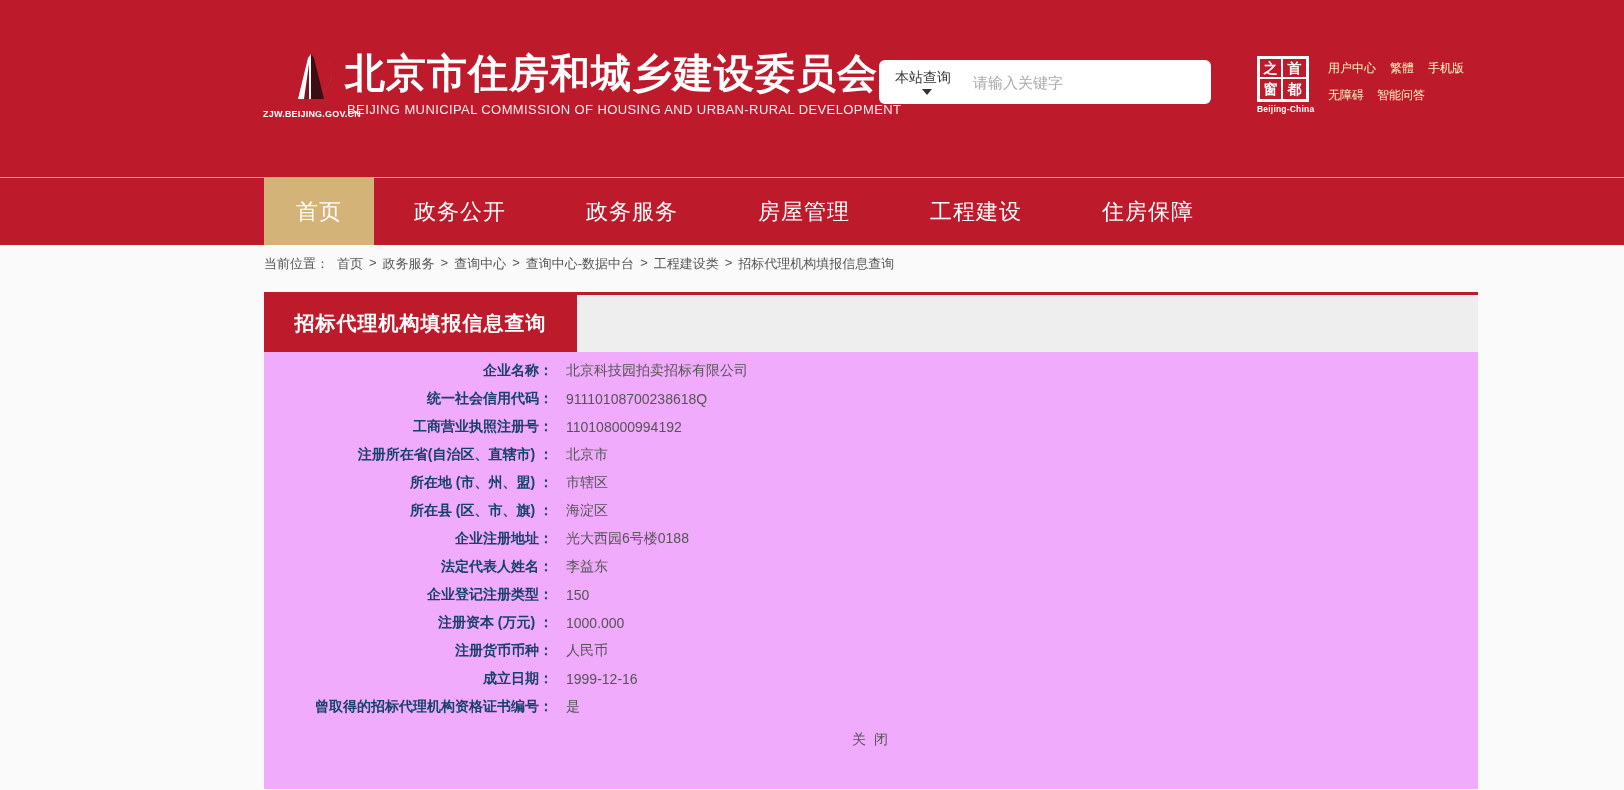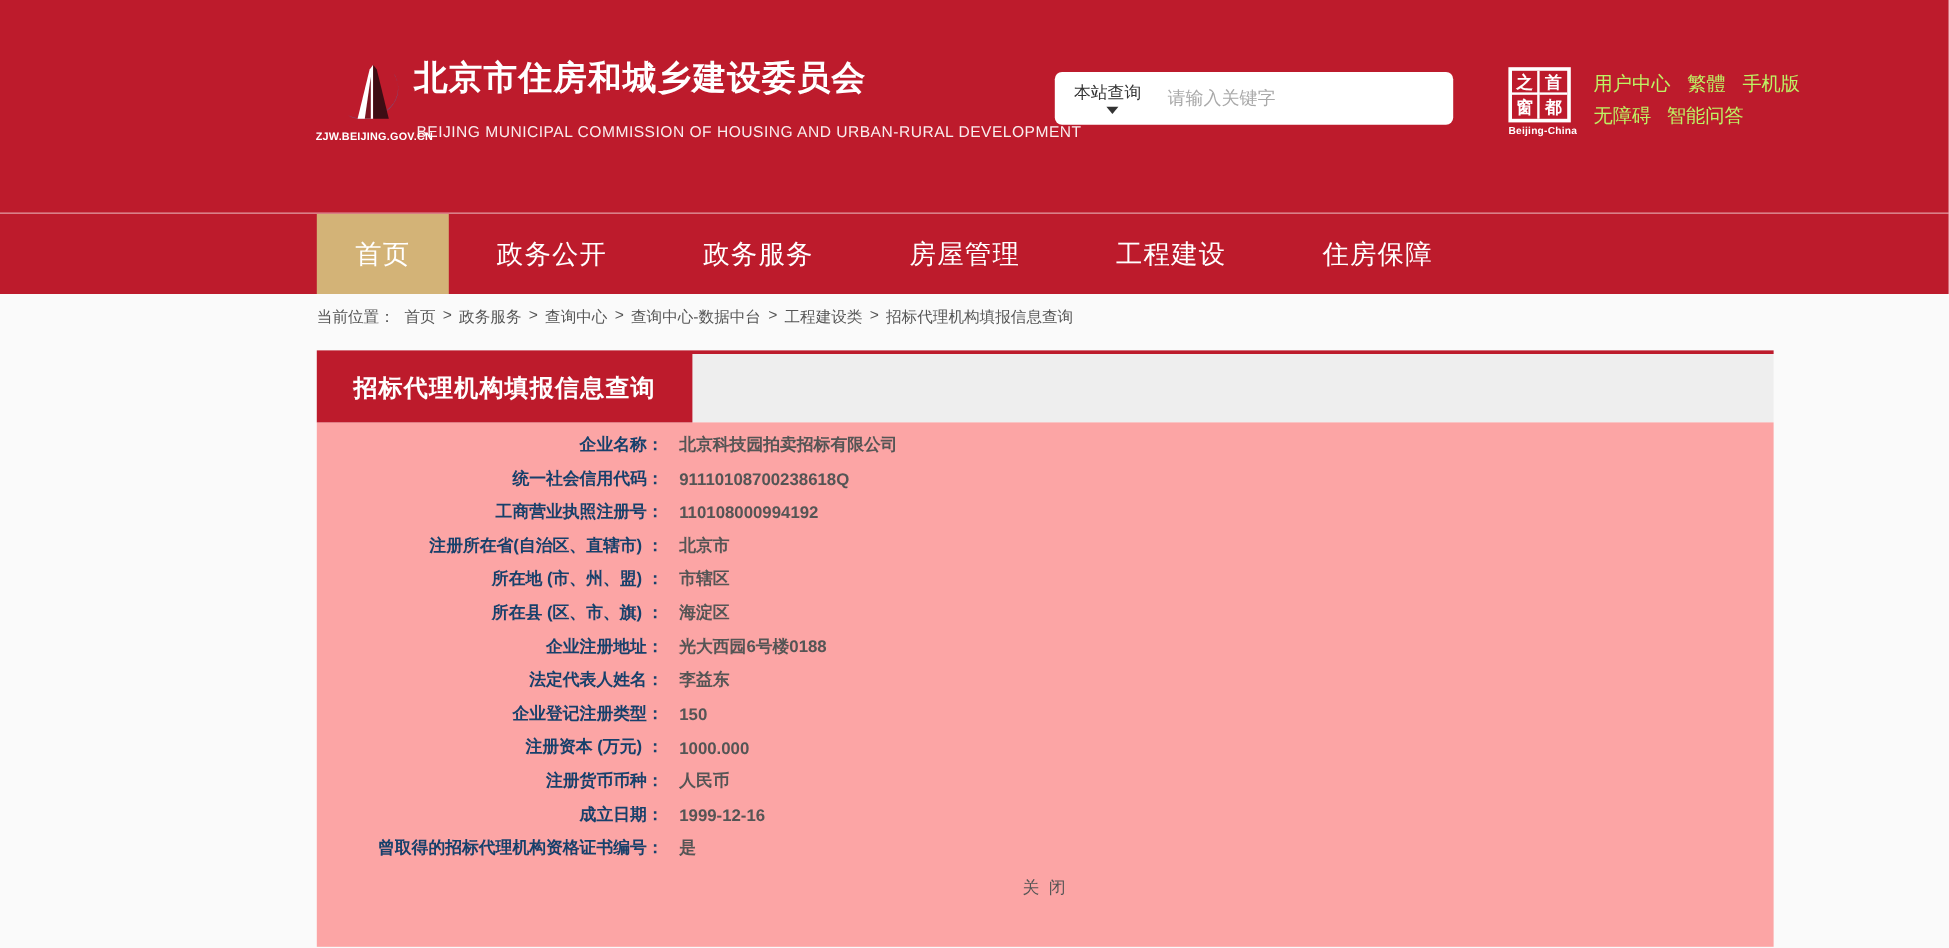--- a/index.html
+++ b/index.html
@@ -22,21 +22,21 @@
   .header{
     position:relative;height:178px;background:var(--brand_red);
     border-bottom:1px solid rgba(255,255,255,.55);
   }
   .emblem{position:absolute;left:284px;top:50px;width:52px;height:56px;}
   .site-url{
     position:absolute;left:262px;top:109px;width:100px;text-align:center;
     color:#fff;font-size:9px;font-weight:bold;letter-spacing:.2px;white-space:nowrap;
   }
   .main-title{
-    position:absolute;left:345px;top:46px;color:#fff;font-size:28px;
+    position:absolute;left:345px;top:46px;color:#fff;font-size:40px;
     font-weight:bold;letter-spacing:1px;white-space:nowrap;
   }
   .sub-title{
     position:absolute;left:347px;top:102px;color:rgba(255,255,255,.92);
     font-size:13px;letter-spacing:.4px;white-space:nowrap;
   }
   .search-box{
     position:absolute;left:879px;top:60px;width:332px;height:44px;
     background:#fff;border-radius:6px;display:flex;align-items:center;
     padding:0 16px;
@@ -63,21 +63,21 @@
   }
   .cw-cell:nth-child(1),.cw-cell:nth-child(2){border-bottom:2px solid #fff;}
   .cw-cell:nth-child(1),.cw-cell:nth-child(3){border-right:2px solid #fff;}
   .cw-caption{
     margin-top:2px;color:#fff;font-size:8.5px;
     font-weight:bold;letter-spacing:.2px;white-space:nowrap;
   }
   .quick-links{position:absolute;left:1328px;display:flex;gap:14px;}
   .quick-links.row1{top:60px;}
   .quick-links.row2{top:87px;gap:13px;}
-  .quick-links a{color:#bef264;font-size:16px;text-decoration:none;white-space:nowrap;cursor:pointer;}
+  .quick-links a{color:#fef9c3;font-size:12px;text-decoration:none;white-space:nowrap;cursor:pointer;}
   
   .nav{height:67px;background:var(--brand_red);display:flex;padding-left:264px;}
   .nav-item{
     width:172px;height:67px;display:flex;align-items:center;justify-content:center;
     color:#fff;font-size:22px;letter-spacing:1px;cursor:pointer;white-space:nowrap;
   }
   .nav-item.active{width:110px;background:var(--nav_gold);}
   
   .breadcrumb{
     padding:10px 0 0 264px;height:34px;font-size:13px;color:#555;
@@ -93,29 +93,29 @@
     background:var(--bar_gray);border-top:3px solid var(--brand_red);
     display:flex;
   }
   .title-tab{
     width:313px;height:57px;background:var(--brand_red);
     display:flex;align-items:center;justify-content:center;
     color:#fff;font-size:20px;font-weight:bold;letter-spacing:1px;
   }
   
   .panel{
-    margin-left:264px;width:1214px;background:#fca5a5;
+    margin-left:264px;width:1214px;background:#f0abfc;
     min-height:437px;padding-top:5px;
   }
   .form-row{display:flex;height:28px;align-items:center;}
   .form-label{
     width:289px;text-align:right;font-size:14px;font-weight:bold;
     color:var(--label_navy);white-space:nowrap;
   }
-  .form-value{margin-left:13px;font-size:14px;color:var(--value_gray);white-space:nowrap;font-weight:bold;}
+  .form-value{margin-left:13px;font-size:14px;color:var(--value_gray);white-space:nowrap;}
   .close-btn{
     margin-top:10px;text-align:center;font-size:14px;color:var(--value_gray);
     cursor:pointer;letter-spacing:2px;
   }
 </style>
 </head>
 <body>
 
 <div class="header">
 

